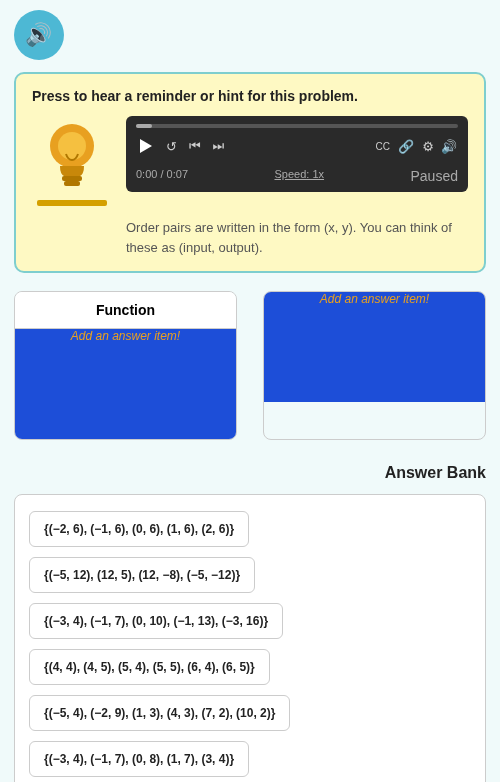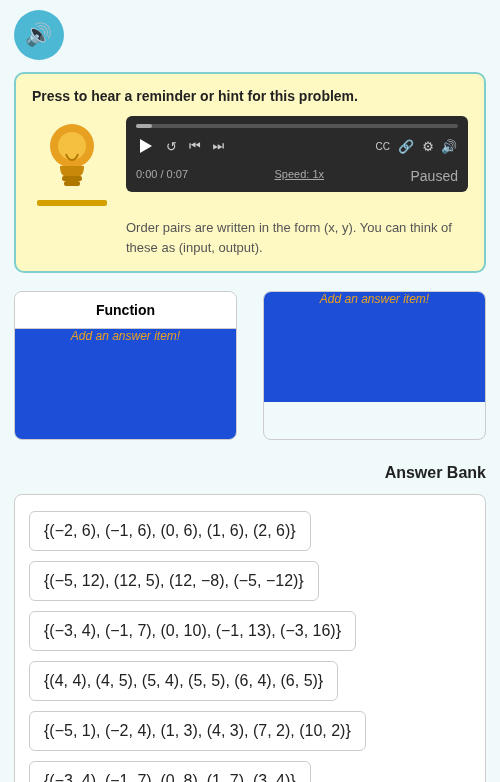--- a/index.html
+++ b/index.html
@@ -207,26 +207,27 @@
       padding: 16px 14px;
       display: flex;
       flex-direction: column;
       gap: 10px;
     }
     .answer-item {
       background: white;
       border: 1.5px solid #ccc;
       border-radius: 6px;
       padding: 10px 14px;
-      font-size: 16px;
+      font-size: 12px;
       color: #222;
       cursor: grab;
       display: inline-block;
       width: fit-content;
       max-width: 100%;
+      font-weight: bold;
     }
   </style>
 </head>
 <body>
 
 <div class="speaker-icon-container">
   <span style="font-size:22px; color:white;">🔊</span>
 </div>
 
 <div class="hint-section">
@@ -295,16 +296,16 @@
   </div>
 </div>
 
 <div class="answer-bank-section">
   <div class="answer-bank-title">Answer Bank</div>
   <div class="answer-bank-box" id="answer-bank-list">
   <div class="answer-item" draggable="true">{(−2, 6), (−1, 6), (0, 6), (1, 6), (2, 6)}</div>
       <div class="answer-item" draggable="true">{(−5, 12), (12, 5), (12, −8), (−5, −12)}</div>
       <div class="answer-item" draggable="true">{(−3, 4), (−1, 7), (0, 10), (−1, 13), (−3, 16)}</div>
       <div class="answer-item" draggable="true">{(4, 4), (4, 5), (5, 4), (5, 5), (6, 4), (6, 5)}</div>
-      <div class="answer-item" draggable="true">{(−5, 1), (−2, 4), (1, 3), (4, 3), (7, 2), (10, 2)}</div>
+      <div class="answer-item" draggable="true">{(−5, 4), (−2, 9), (1, 3), (4, 3), (7, 2), (10, 2)}</div>
       <div class="answer-item" draggable="true">{(−3, 4), (−1, 7), (0, 8), (1, 7), (3, 4)}</div>
     </div>
 </div>
 
 </body></html>

